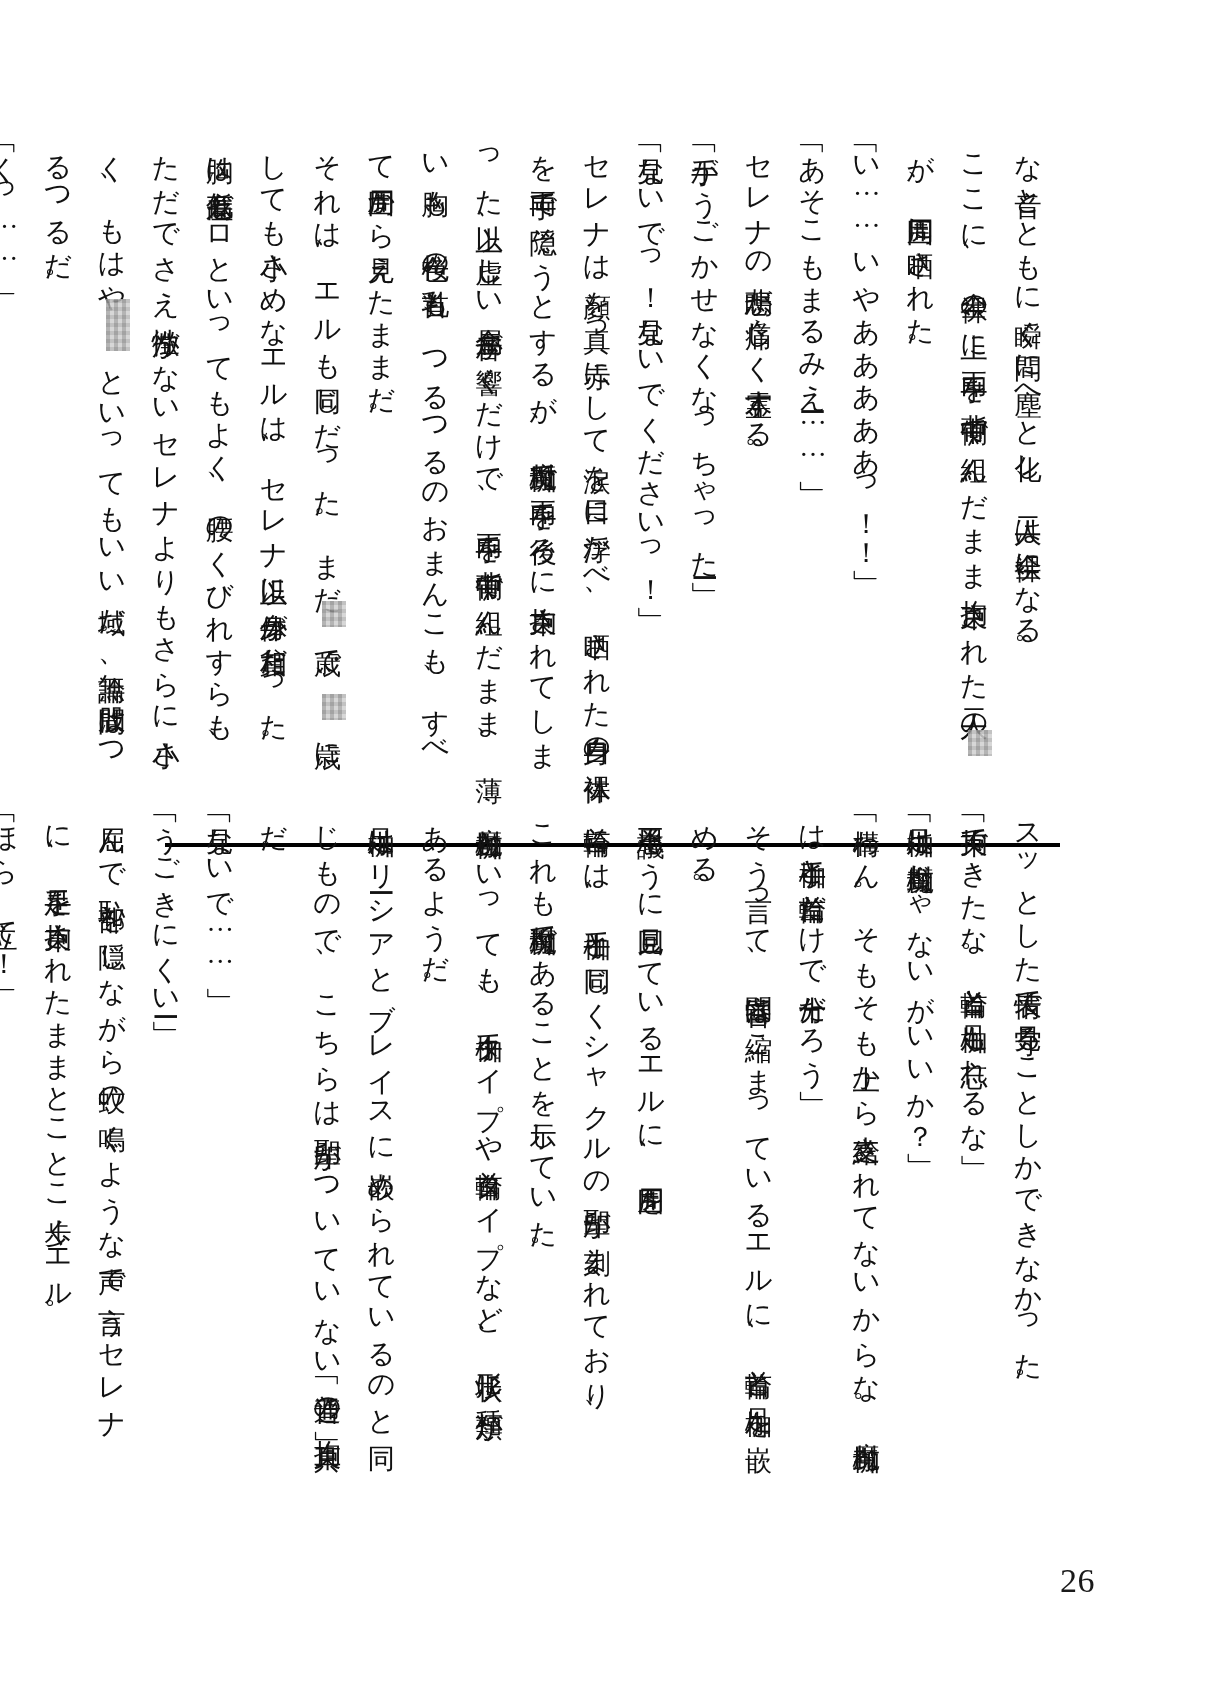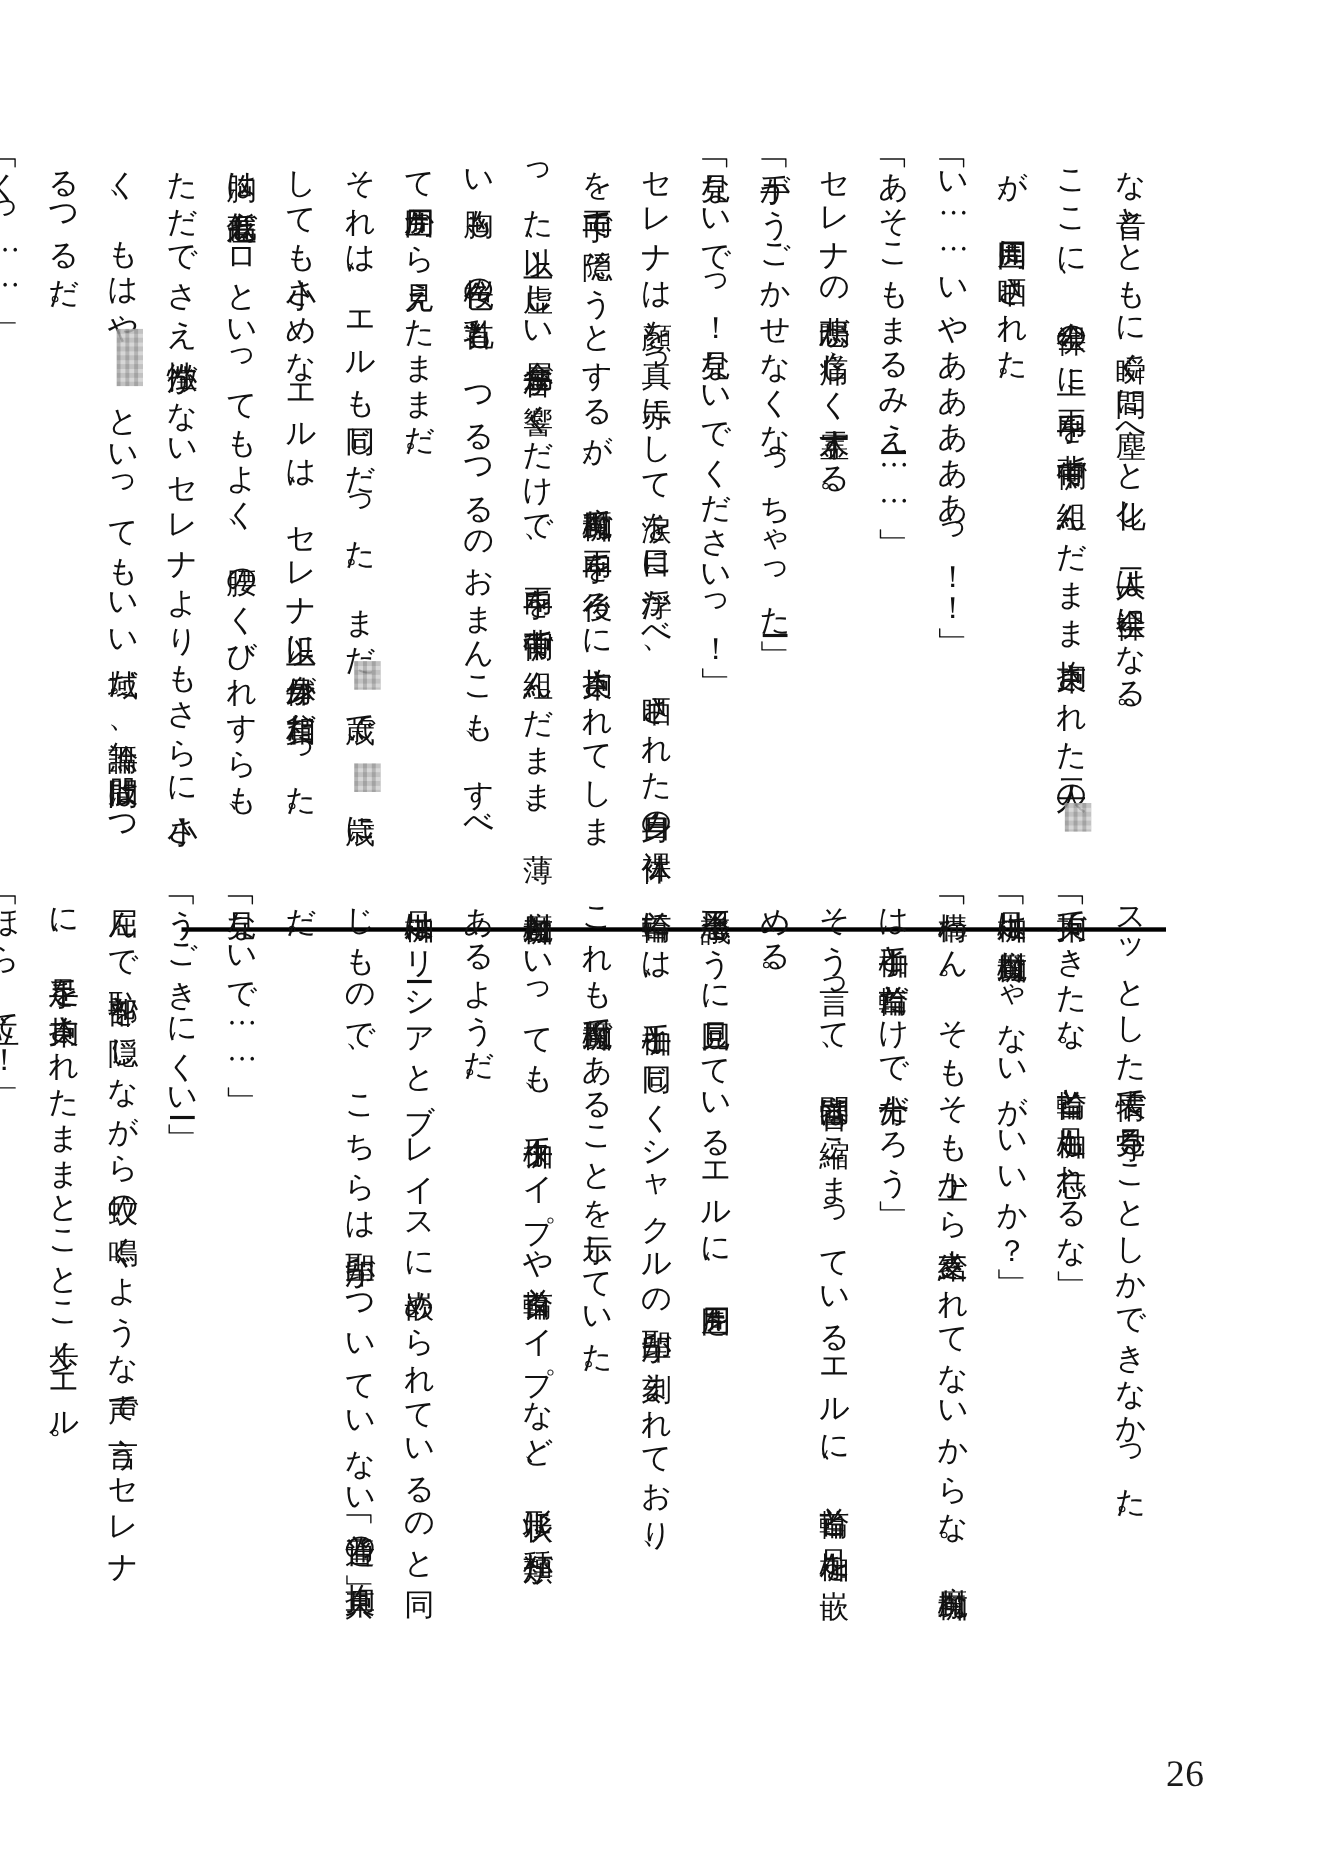--- a/index.html
+++ b/index.html
@@ -58,21 +58,20 @@
 
   
   #folio {
     position: absolute;
     right: 118px;
     top: 1562px;
     font-family: "Liberation Serif", "DejaVu Serif", serif;
     font-size: 34px;
     color: #1a1a1a;
     letter-spacing: 0.5px;
-    margin-top: 33px;
   }
 
   
   .censor {
     display: inline-block;
     vertical-align: middle;
     width: 24px;
     height: 26px;
     background-color: #b8b8b8;
     background-image:

